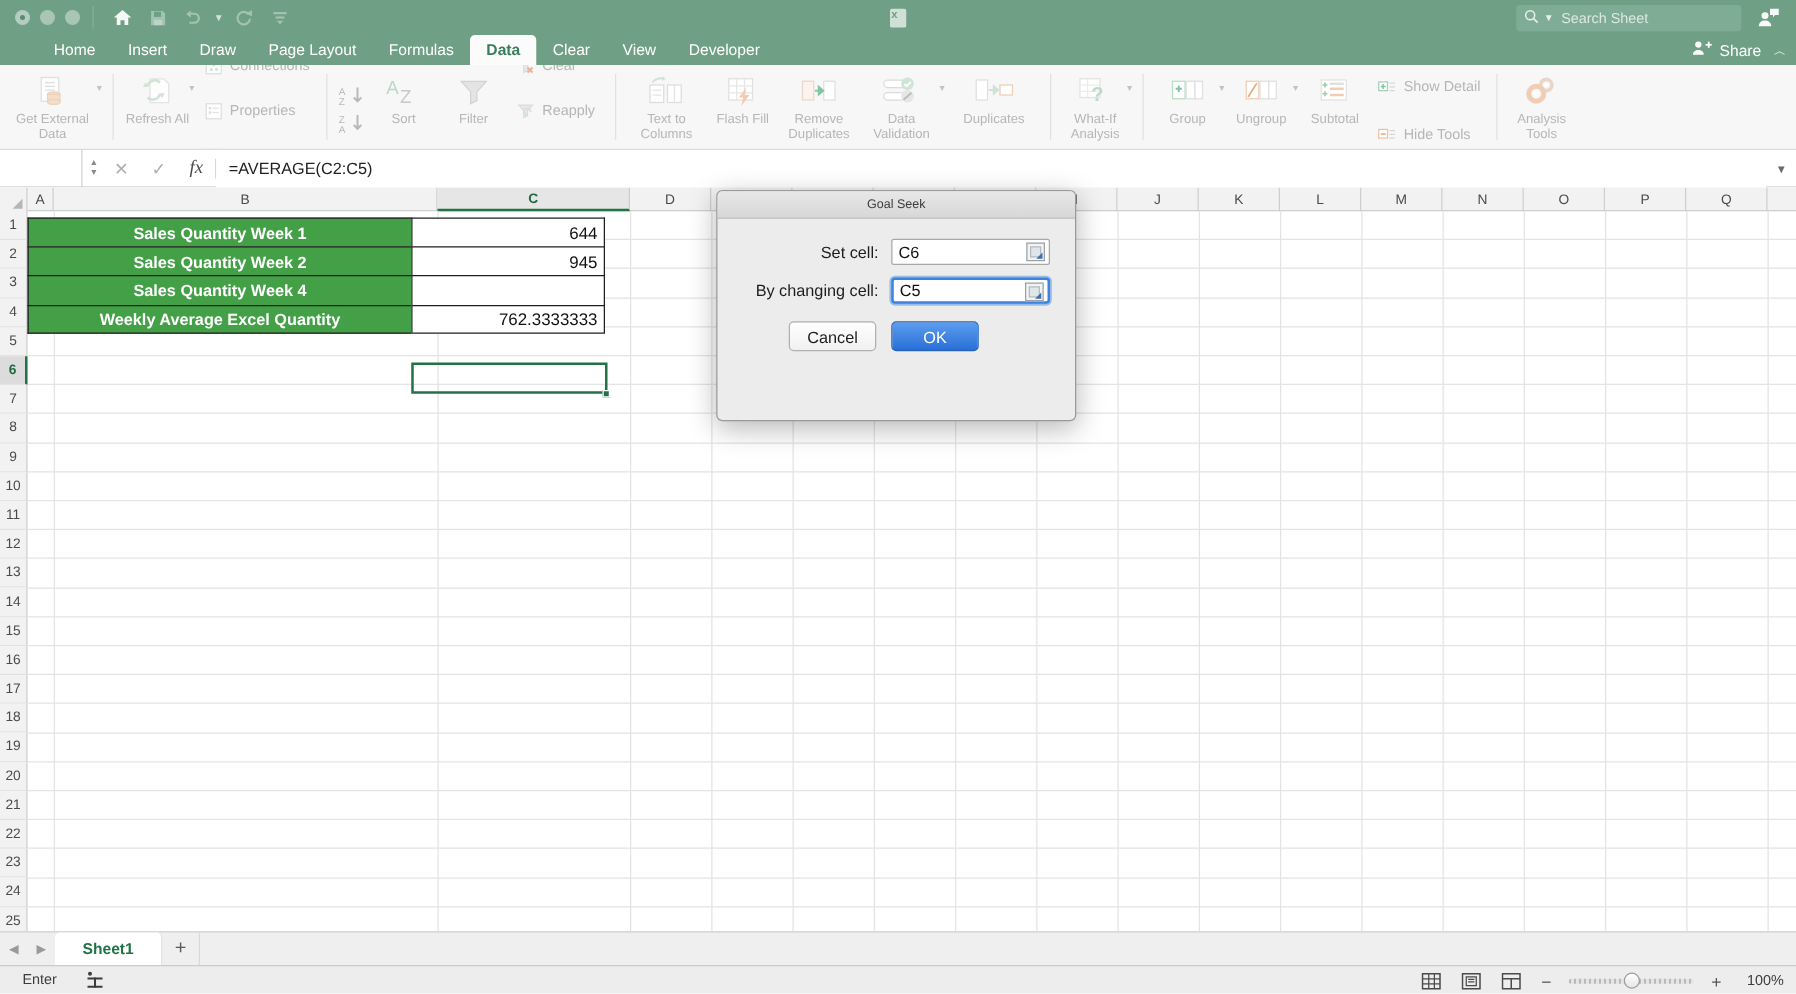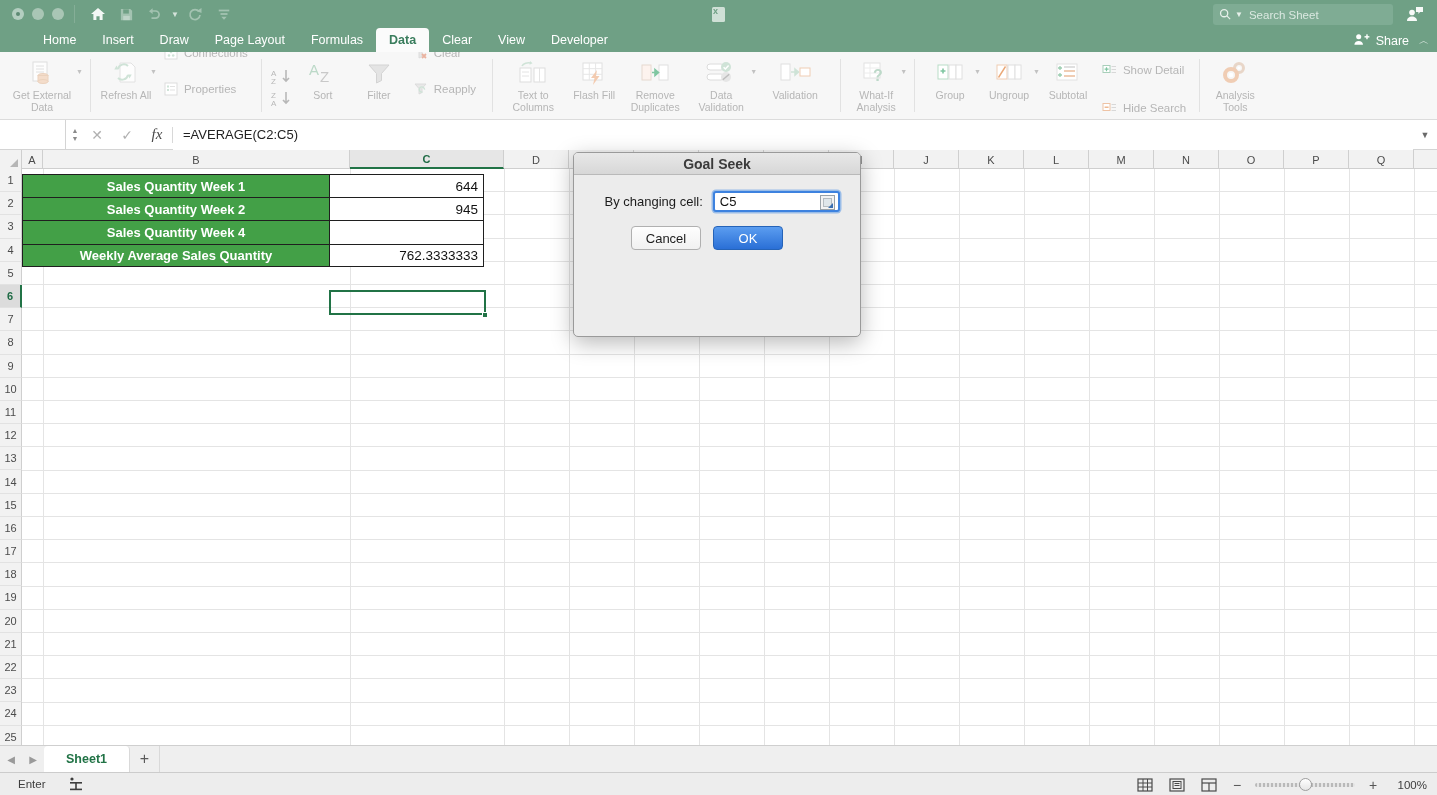--- a/index.html
+++ b/index.html
@@ -212,21 +212,21 @@
   .dlg {
     position: absolute; left: 573px; top: 152px; width: 288px; height: 185px;
     background: #ececec; border: 1px solid #9a9a9a; border-radius: 5px;
     box-shadow: 0 6px 22px rgba(0,0,0,.28);
     overflow: hidden;
   }
   .dlg-title {
     height: 22px; background: linear-gradient(#e8e8e8,#d7d7d7);
     border-bottom: 1px solid #b9b9b9;
     display: flex; align-items: center; justify-content: center;
-    font-size: 14px; color: #3b3b3b; font-weight: bold;
+    font-size: 10px; color: #3b3b3b;
   }
   .dlg-body { padding: 16px 20px 0 0; }
   .frow { display: flex; align-items: center; margin-bottom: 10px; }
   .frow .flabel {
     width: 148px; text-align: right; padding-right: 10px;
     font-size: 13px; color: #1c1c1c;
   }
   .fin {
     position: relative; width: 136px; height: 21px;
     background: #ffffff; border: 1px solid #a8a8a8; border-radius: 2px;
@@ -606,21 +606,21 @@
         <span class="caret-s">▼</span>
       </div>
       <div class="bigbtn wide">
         <span class="gl">
           <svg width="34" height="26" viewBox="0 0 34 26">
               <rect x="3" y="4" width="9" height="16" fill="#fff" stroke="#e0e0e0"></rect>
               <path d="M13 12 h6 M17 9 l3.5 3 l-3.5 3z" stroke="#cfe3d7" stroke-width="1.5" fill="#cfe3d7"></path>
               <rect x="22" y="8" width="10" height="8" fill="#fff" stroke="#f0cdb4"></rect>
             </svg>
         </span>
-        <span>Validation</span>
+        <span>Duplicates</span>
       </div>
     </div>
     <div class="rdiv"></div>
 
     <div class="rgroup">
       <div class="withcaret">
         <div class="bigbtn n">
           <span class="gl">
             <svg width="28" height="26" viewBox="0 0 28 26">
                 <rect x="2" y="3" width="16" height="15" fill="#fff" stroke="#e2e2e2"></rect>
@@ -695,21 +695,21 @@
         <div class="smallbtn">
           <span class="ic">
             <svg width="15" height="14" viewBox="0 0 15 14">
                 <rect x="1" y="2.5" width="7" height="7" fill="#fff" stroke="#eec3a5"></rect>
                 <path d="M2.6 6.2 h4" stroke="#eaa877" stroke-width="1.2"></path>
                 <line x1="9.5" y1="3.5" x2="14" y2="3.5" stroke="#d8d8d8"></line>
                 <line x1="9.5" y1="6.5" x2="14" y2="6.5" stroke="#d8d8d8"></line>
                 <line x1="9.5" y1="9.5" x2="14" y2="9.5" stroke="#d8d8d8"></line>
               </svg>
           </span>
-          <span>Hide Search</span>
+          <span>Hide Tools</span>
         </div>
       </div>
     </div>
     <div class="rdiv"></div>
 
     <div class="rgroup">
       <div class="bigbtn n">
         <span class="gl">
           <svg width="30" height="26" viewBox="0 0 30 26">
             <circle cx="19" cy="8" r="4.5" fill="none" stroke="#e8d6c8" stroke-width="3"></circle>
@@ -837,32 +837,42 @@
       </div>
       <div class="trow">
         <div class="lbl-cell">Sales Quantity Week 2</div>
         <div class="val-cell">945</div>
       </div>
       <div class="trow">
         <div class="lbl-cell">Sales Quantity Week 4</div>
         <div class="val-cell"></div>
       </div>
       <div class="trow last">
-        <div class="lbl-cell">Weekly Average Sales Quantity</div>
+        <div class="lbl-cell">Weekly Average Excel Quantity</div>
         <div class="val-cell">762.3333333</div>
       </div>
       <div class="selbox" style="left:307px; top:116px; width:157px; height:25px;"></div>
       <div class="fillh" style="left:460px; top:138px;"></div>
     </div>
   </div>
 
   <div class="dlg">
     <div class="dlg-title">Goal Seek</div>
     <div class="dlg-body">
 
+      <div class="frow">
+        <div class="flabel">Set cell:</div>
+        <div class="fin">
+          <input type="text" value="C6" style="">
+          <span class="picker">
+            <span class="sq"></span>
+              <span class="ar"></span>
+          </span>
+        </div>
+      </div>
 
 
       <div class="frow">
         <div class="flabel">By changing cell:</div>
         <div class="fin focused">
           <input type="text" value="C5" style="">
           <span class="picker">
             <span class="sq"></span>
               <span class="ar"></span>
           </span>

